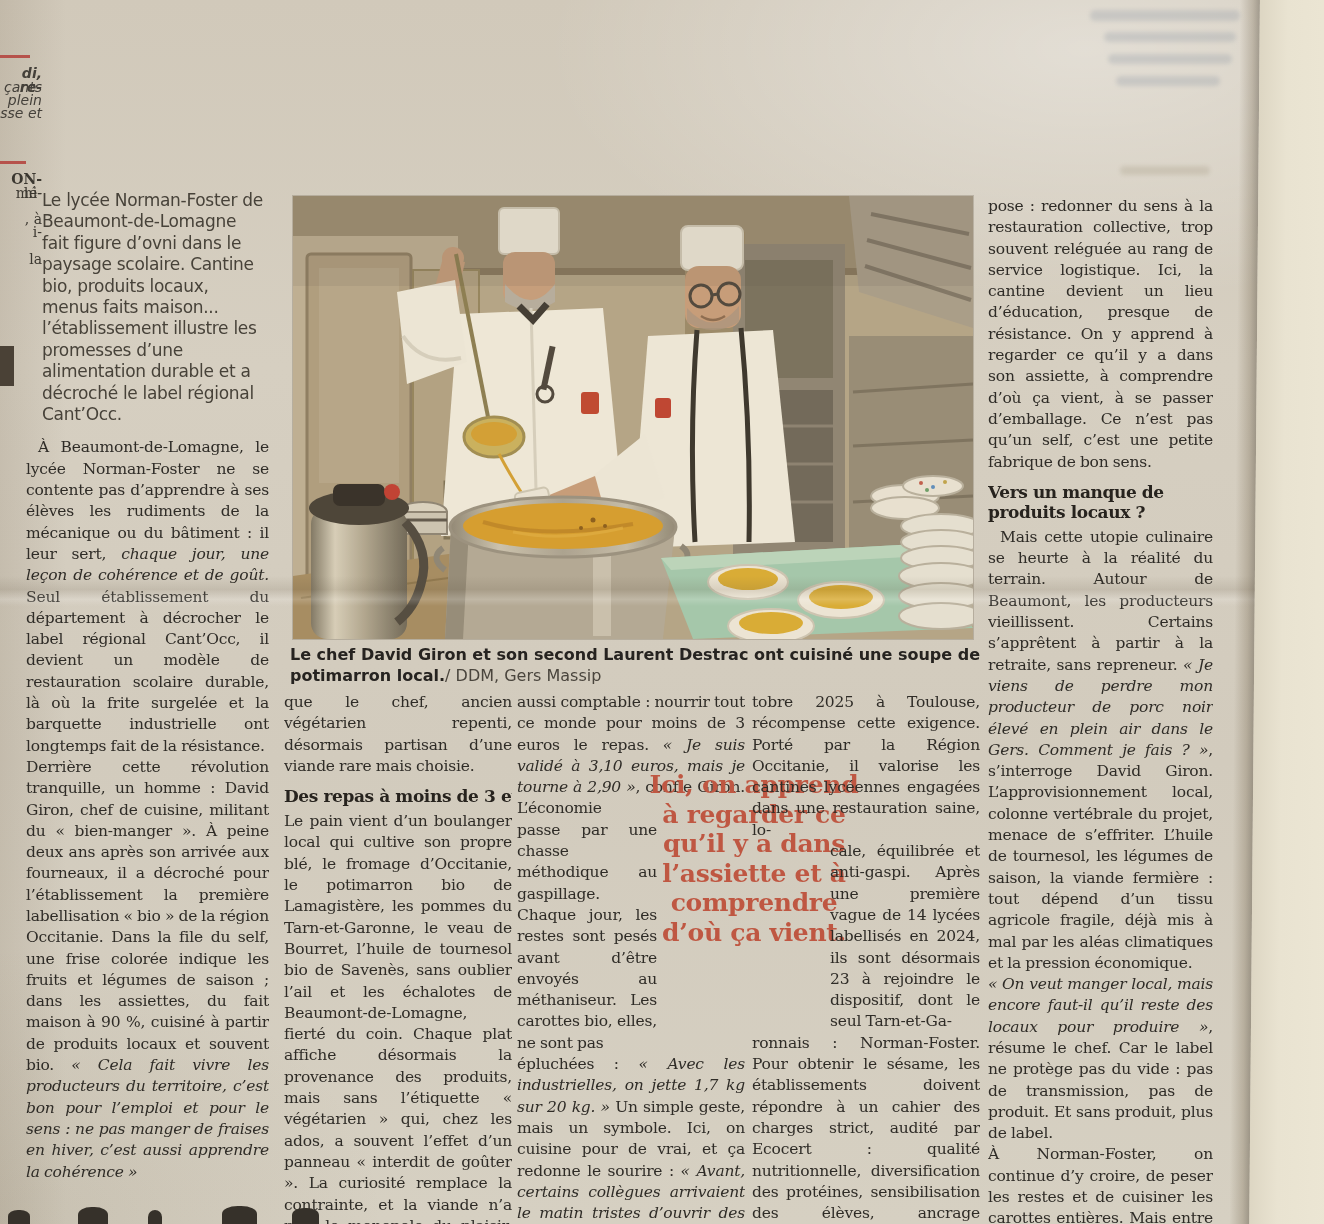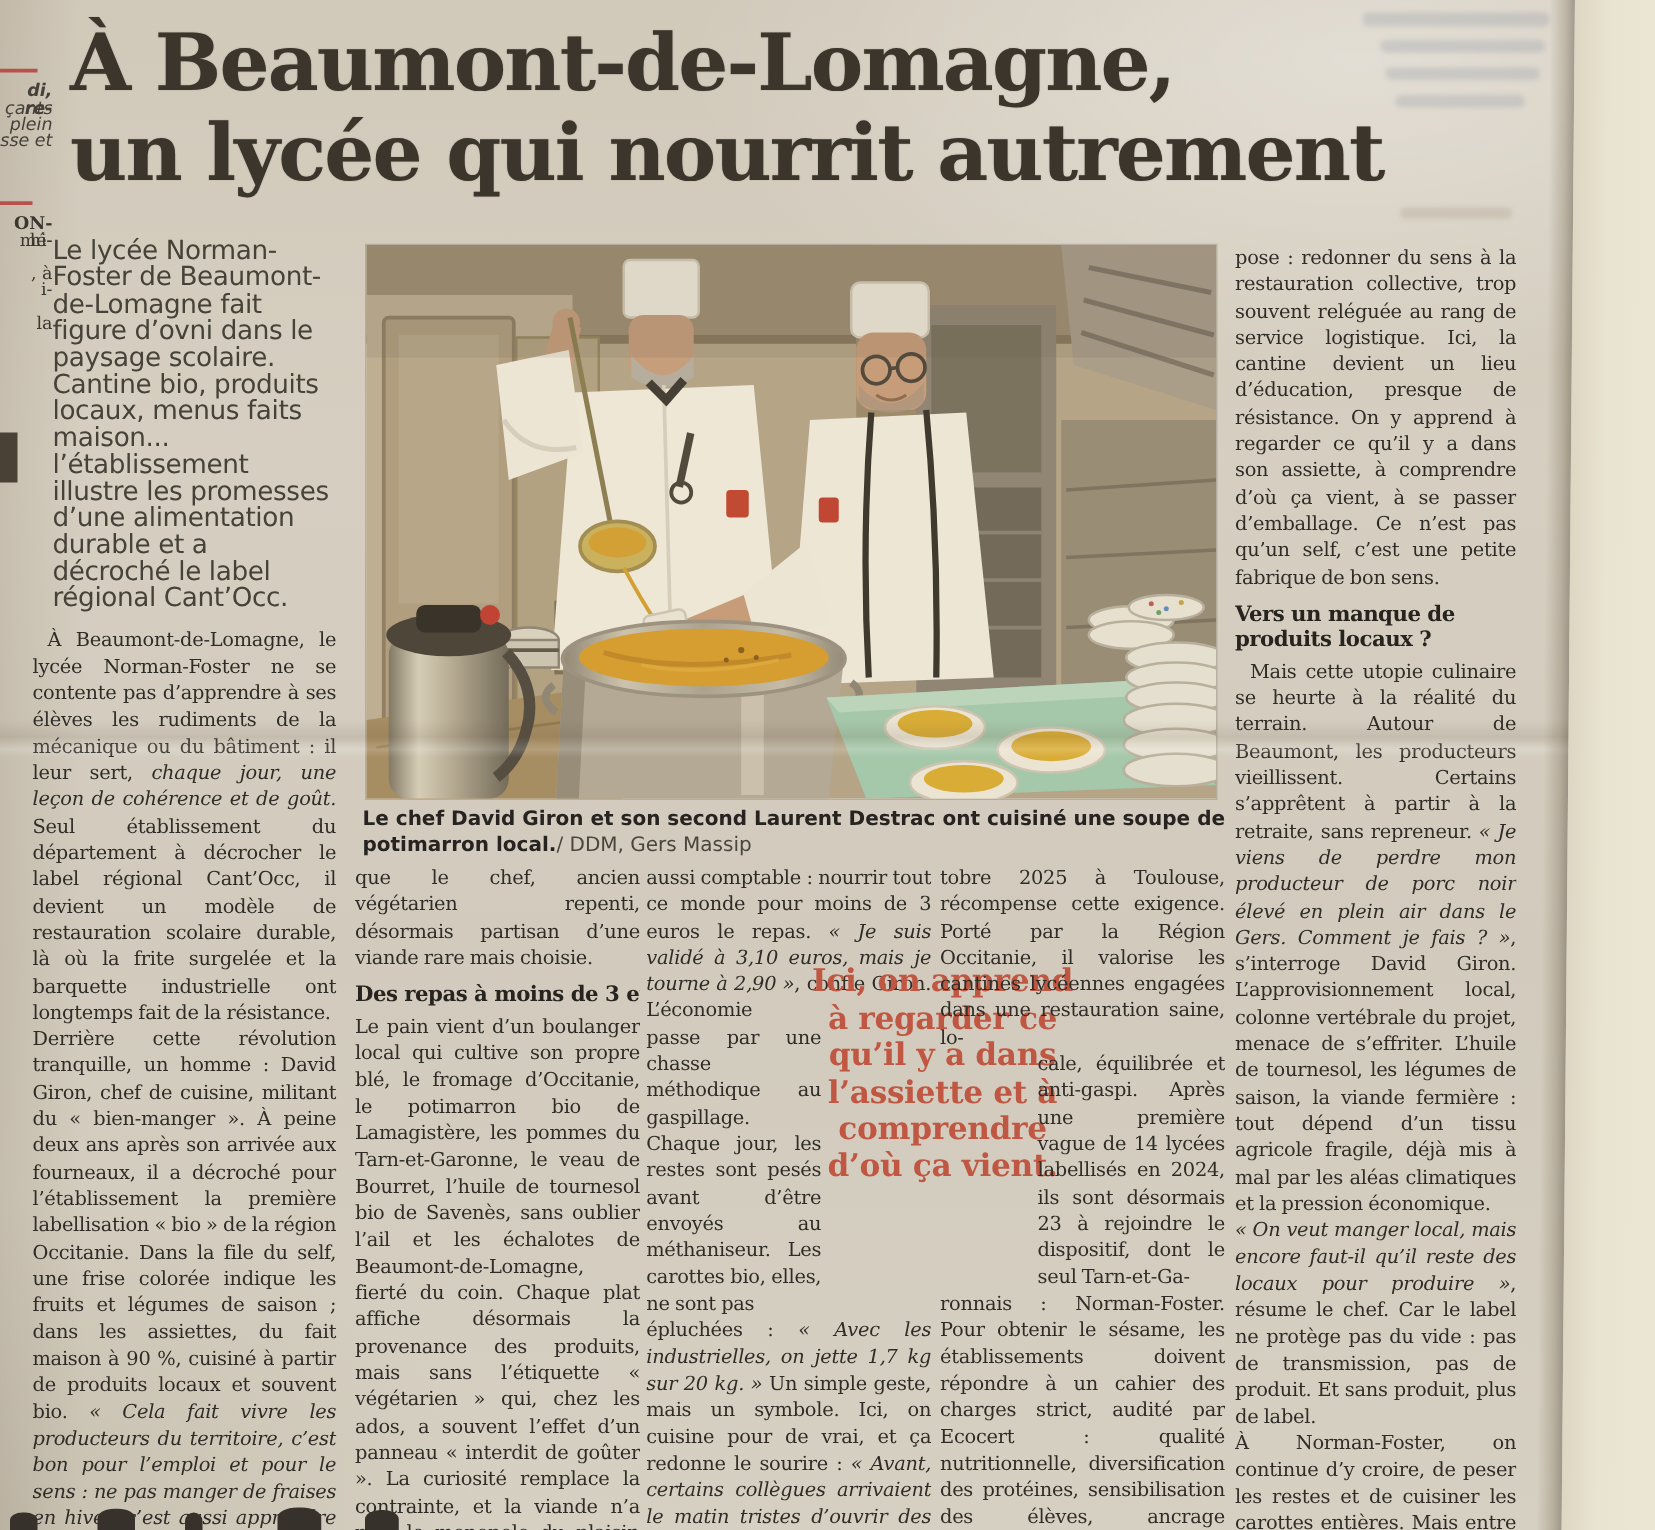--- a/index.html
+++ b/index.html
@@ -38,21 +38,21 @@
     text-shadow:0 0 1px rgba(60,53,44,.4); }
   
   .colbox { position:absolute; overflow:hidden; color:#2f2c27; }
   .col1 { left:26px; top:190px; width:243px; height:1034px; }
   .col2 { left:284px; top:692px; width:228px; height:532px; }
   .col3 { left:517px; top:692px; width:228px; height:532px; }
   .col4 { left:752px; top:692px; width:228px; height:532px; }
   .col5 { left:988px; top:196px; width:225px; height:1028px; }
   .lede { margin:0 0 12px 16px; width:224px;
     font-family:"DejaVu Sans","Liberation Sans",sans-serif;
-    font-size:21px; line-height:21.4px; letter-spacing:-.3px; color:#474239; }
+    font-size:17px; line-height:21.4px; letter-spacing:-.3px; color:#474239; }
   .body-p { font-size:15.5px; line-height:21.3px; text-align:justify;
     letter-spacing:-.2px; word-spacing:-.5px; }
   .indent { text-indent:12px; }
   .it { font-style:italic; }
   .subhead { font-weight:700; font-size:17px; letter-spacing:-.4px; color:#27231e; margin:9px 0 5px; }
   .nowrap { white-space:nowrap; }
   .narrow-left { width:140px; }
   .narrow-right { width:150px; margin-left:78px; }
   
   .photo { position:absolute; left:293px; top:196px; width:680px; height:443px; overflow:hidden;
@@ -77,24 +77,20 @@
   <div class="frag frag-sans" style="top:106px;">sse et</div>
   <div class="mrule" style="top:161px;width:26px;"></div>
   <div class="frag frag-b" style="top:172px;">ON-</div>
   <div class="frag" style="top:186px;">mé-</div>
   <div class="frag" style="top:186px;">hi-</div>
   <div class="frag" style="top:212px;">, à</div>
   <div class="frag" style="top:225px;">i-</div>
   <div class="frag" style="top:252px;">la</div>
   <div class="img-frag"></div>
 
-  <h1 class="headline">
-    <span>À Beaumont-de-Lomagne,</span><br>
-    <span>un lycée qui nourrit autrement</span>
-  </h1>
 
   <div class="colbox col1">
     <p class="lede">Le lycée Norman-Foster de Beaumont-de-Lomagne fait figure d’ovni dans le paysage scolaire. Cantine bio, produits locaux, menus faits maison... l’établissement illustre les promesses d’une alimentation durable et a décroché le label régional Cant’Occ.</p>
     <p class="body-p indent"><span>À Beaumont-de-Lomagne, le lycée Norman-Foster ne se contente pas d’apprendre à ses élèves les rudiments de la mécanique ou du bâtiment : il leur sert, </span><span class="it">chaque jour, une leçon de cohérence et de goût.</span><span> Seul établissement du département à décrocher le label régional Cant’Occ, il devient un modèle de restauration scolaire durable, là où la frite surgelée et la barquette industrielle ont longtemps fait de la résistance.</span></p>
     <p class="body-p"><span>Derrière cette révolution tranquille, un homme : David Giron, chef de cuisine, militant du « bien-manger ». À peine deux ans après son arrivée aux fourneaux, il a décroché pour l’établissement la première labellisation « bio » de la région Occitanie. Dans la file du self, une frise colorée indique les fruits et légumes de saison ; dans les assiettes, du fait maison à 90 %, cuisiné à partir de produits locaux et souvent bio. </span><span class="it">« Cela fait vivre les producteurs du territoire, c’est bon pour l’emploi et pour le sens : ne pas manger de fraises en hiver, c’est aussi apprendre la cohérence »</span></p>
   </div>
 
   <div class="photo">
     <svg width="680" height="443" viewBox="0 0 680 443" xmlns="http://www.w3.org/2000/svg">
       <defs>

